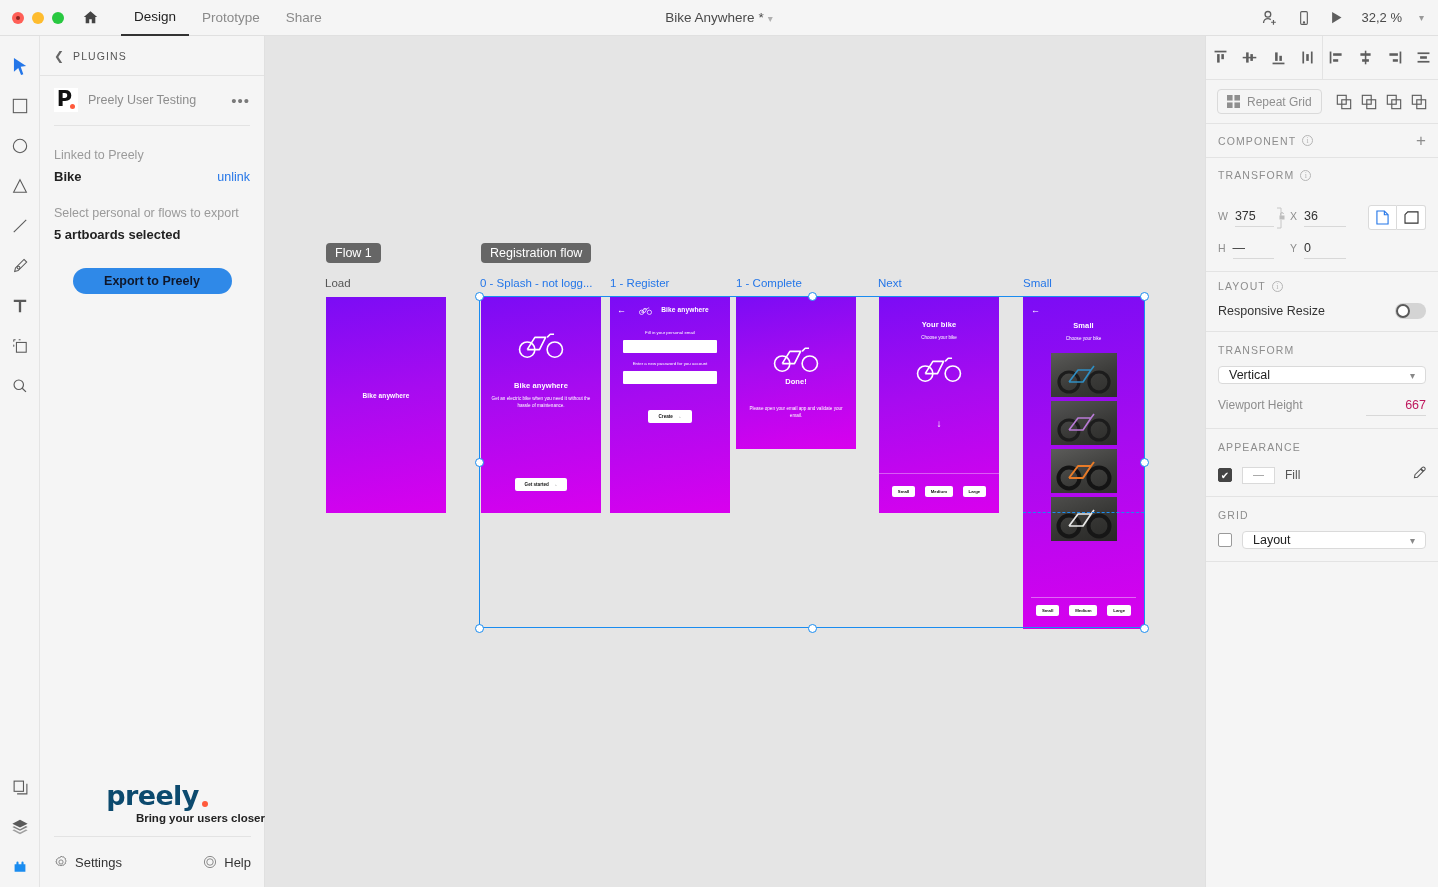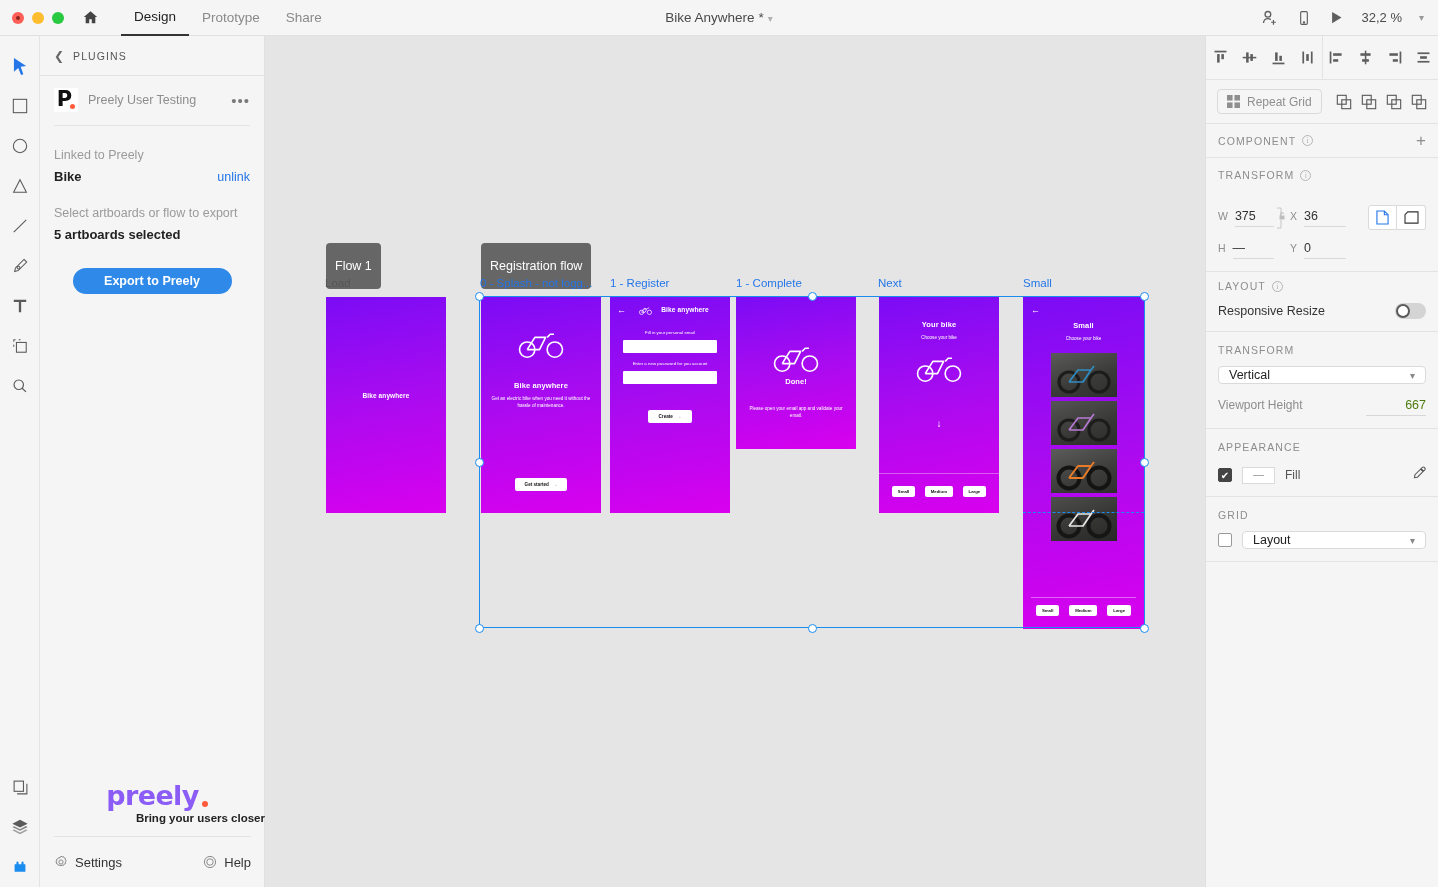--- a/index.html
+++ b/index.html
@@ -90,28 +90,28 @@
   .pp-plugin-name { font-size: 12.5px; color: #8d8d8d; flex: 1; }
   .pp-dots { color: #7a7a7a; font-size: 15px; letter-spacing: 1px; line-height: 0.6; }
   .pp-div { height: 1px; background: #e3e3e3; margin: 13px 14px 0 14px; }
   .pp-body { padding: 0 14px; }
   .pp-lbl-muted { font-size: 12.5px; color: #9a9a9a; margin-top: 22px; }
   .pp-linkrow { display: flex; align-items: baseline; margin-top: 7px; }
   .pp-bold { font-size: 13px; font-weight: bold; color: #222; }
   .pp-unlink { margin-left: auto; font-size: 12.5px; color: #2476e8; cursor: pointer; }
   .pp-export {
     display: block; margin: 26px auto 0 auto; width: 159px; height: 26px;
-    background: #2f89e8; color: #ffffff; border: none; border-radius: 13px;
+    background: #2f89e8; color: #0f172a; border: none; border-radius: 13px;
     font-size: 12.5px; font-weight: bold; font-family: "Liberation Sans", sans-serif;
     cursor: pointer;
   }
   .pp-foot { position: absolute; bottom: 0; left: 0; width: 225px; }
   .pp-logo { text-align: center; padding-bottom: 12px; }
   .pp-logo-word {
-    font-size: 27px; font-weight: bold; color: #8b5cf6; letter-spacing: -0.6px;
+    font-size: 27px; font-weight: bold; color: #0c4a6e; letter-spacing: -0.6px;
     font-family: "DejaVu Sans", sans-serif; line-height: 1;
     display: inline-block; position: relative;
   }
   .pp-logo-word .d2 {
     width: 6px; height: 6px; border-radius: 50%; background: #ff5a3c;
     position: absolute; right: -9px; bottom: 2px;
   }
   .pp-tag { font-size: 11.5px; font-weight: bold; color: #222; margin-top: 3px; text-align: right; }
   .pp-foot-div { height: 1px; background: #e3e3e3; margin: 0 14px; }
   .pp-foot-row {
@@ -123,21 +123,21 @@
     color: #333; cursor: pointer;
   }
 
   
   .canvas {
     position: absolute; top: 36px; left: 265px; width: 940px; height: 851px;
     background: #e5e5e5; overflow: hidden;
   }
   .flow-chip {
     position: absolute; background: #666; color: #fff; font-size: 12.5px;
-    padding: 16px 9px; border-radius: 4px; white-space: nowrap;
+    padding: 3px 9px; border-radius: 4px; white-space: nowrap;
   }
   .ab-label {
     position: absolute; font-size: 11.5px; white-space: nowrap;
   }
   .ab-label.gray { color: #555; }
   .ab-label.blue { color: #2476e8; }
   .artboard { position: absolute; overflow: hidden; }
   .grad-a { background: linear-gradient(170deg, #7b0cf5 0%, #a70bf0 45%, #d900ee 100%); }
 
   
@@ -264,21 +264,21 @@
     font-size: 12.5px; color: #222; margin-top: 8px; cursor: pointer;
   }
   .select .sv { flex: 1; }
   .select .sc { color: #888; font-size: 10px; }
   .kv-row {
     display: flex; align-items: baseline; justify-content: space-between;
     margin-top: 14px;
   }
   .kv-row .k { font-size: 12px; color: #8d8d8d; }
   .kv-row .v {
-    font-size: 12.5px; color: #4d7c0f; border-bottom: 1px solid #d8d8d8;
+    font-size: 12.5px; color: #be185d; border-bottom: 1px solid #d8d8d8;
     min-width: 60px; text-align: right; padding-bottom: 3px; cursor: text;
   }
   .fill-row { display: flex; align-items: center; gap: 10px; margin-top: 11px; }
   .cb {
     width: 14px; height: 14px; border: 1px solid #9a9a9a; border-radius: 2px;
     background: #fff; cursor: pointer; flex: none;
   }
   .cb.on {
     background: #444; border-color: #444; color: #fff; font-size: 10px;
     display: flex; align-items: center; justify-content: center;
@@ -428,21 +428,21 @@
       <span class="pp-dots">•••</span>
     </div>
     <div class="pp-div"></div>
 
     <div class="pp-body">
       <div class="pp-lbl-muted">Linked to Preely</div>
       <div class="pp-linkrow">
         <span class="pp-bold">Bike</span>
         <span class="pp-unlink">unlink</span>
       </div>
-      <div class="pp-lbl-muted">Select artboards or flow to export</div>
+      <div class="pp-lbl-muted">Select personal or flows to export</div>
       <div class="pp-bold" style="margin-top:7px">5 artboards selected</div>
       <button class="pp-export">Export to Preely</button>
     </div>
 
     <div class="pp-foot">
       <div class="pp-logo">
         <div class="pp-logo-word">
           <span>preely</span><span class="d2"></span>
         </div>
         <div class="pp-tag">Bring your users closer</div>

